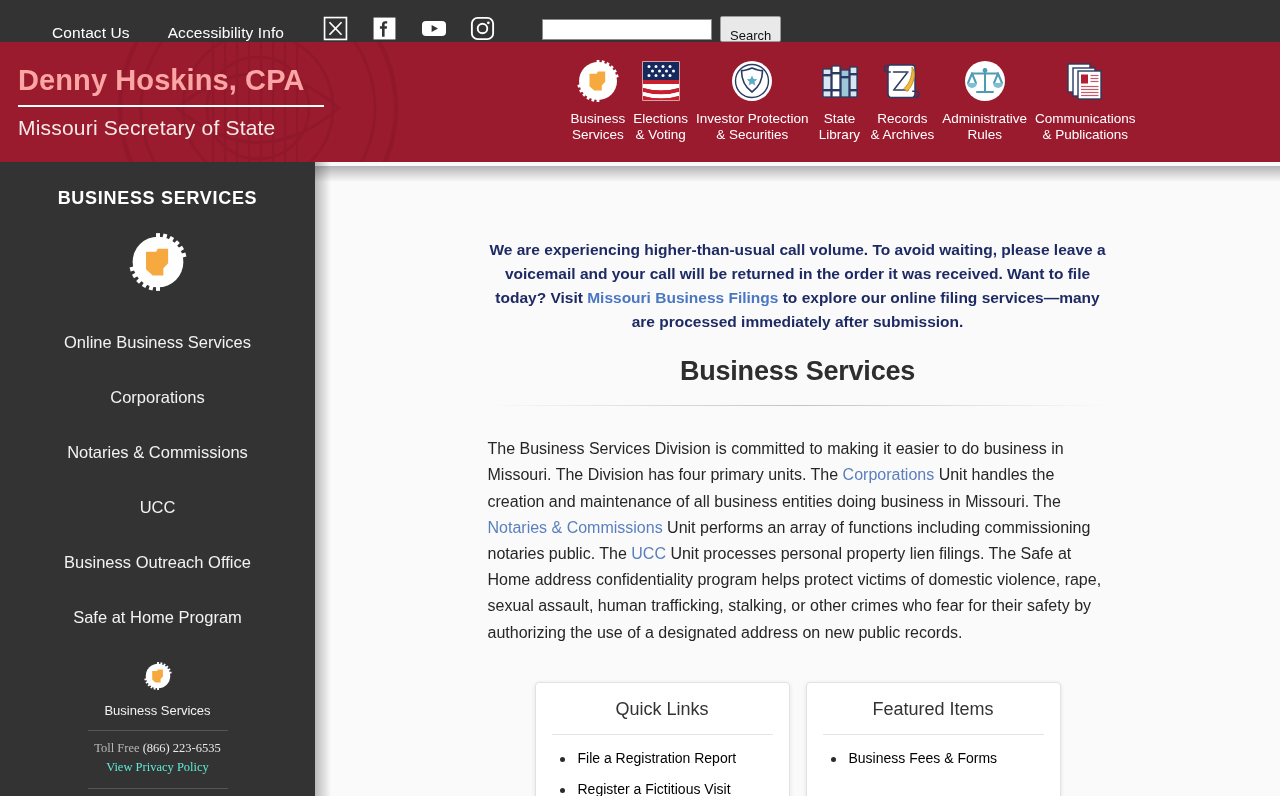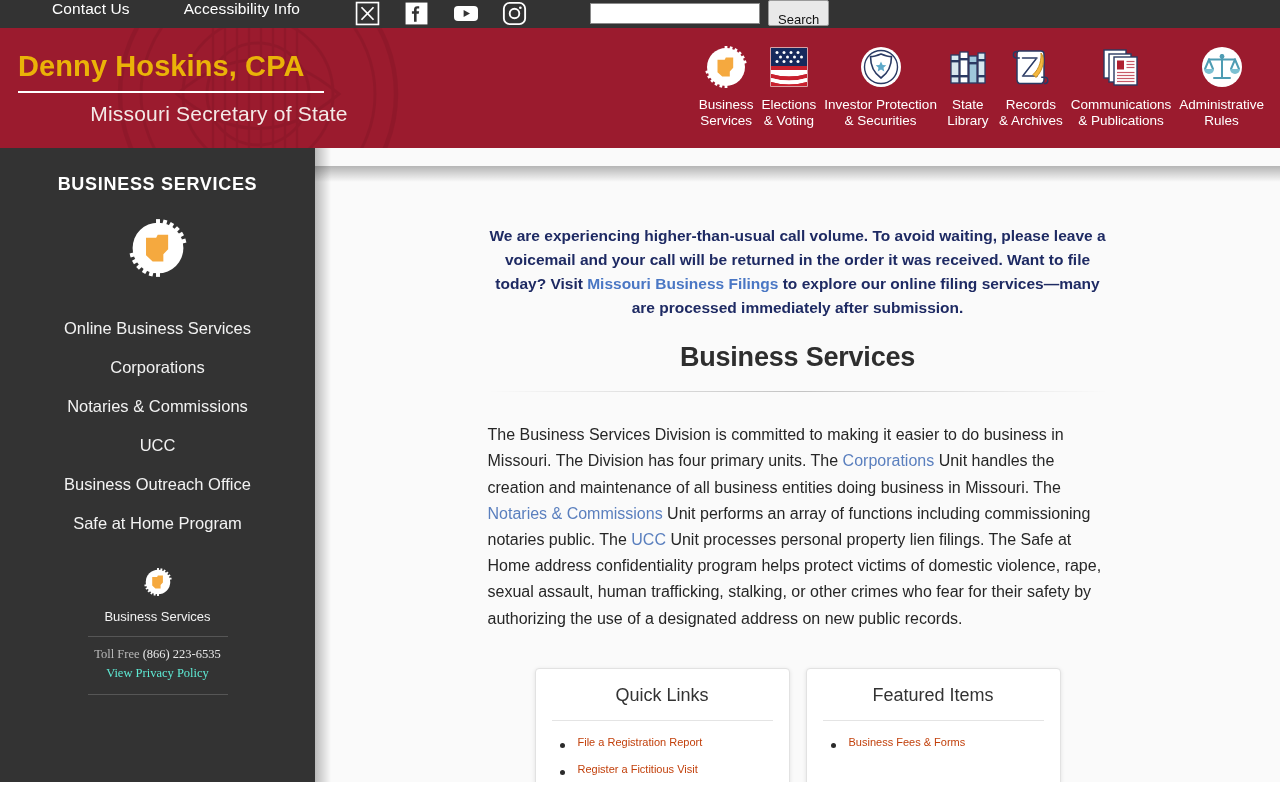--- a/index.html
+++ b/index.html
@@ -18,26 +18,26 @@
 
   .page {
     position: relative;
     width: 1280px;
     height: 800px;
     overflow: hidden;
   }
 
   
   .utility-bar {
-    height: 28px;
+    height: 42px;
     background: #333333;
     display: flex;
-    align-items: flex-start;
+    align-items: flex-end;
     padding-left: 52px;
-    gap: 16px;
+    gap: 0;
   }
 
   .utility-link {
     color: #ffffff;
     font-size: 15.5px;
     text-decoration: none;
     letter-spacing: .1px;
     white-space: nowrap;
     cursor: pointer;
   }
@@ -114,51 +114,50 @@
   }
 
   .brand {
     position: relative;
     z-index: 2;
     width: 420px;
     padding-left: 18px;
   }
 
   .brand-name {
-    color: #eab308;
+    color: #fca5a5;
     font-size: 29px;
     font-weight: bold;
     letter-spacing: .1px;
     line-height: 1.1;
     padding-bottom: 6px;
   }
 
   .brand-rule {
     width: 306px;
     height: 2px;
     background: #ffffff;
     margin: 2px 0 9px 0;
   }
 
   .brand-sub {
     color: #f4eae7;
     font-size: 21px;
     font-weight: 300;
     letter-spacing: .2px;
     line-height: 1.1;
-    text-align: center;
   }
 
   .nav {
     position: relative;
     z-index: 2;
     flex: 1;
     display: flex;
     align-items: flex-start;
-    justify-content: flex-end;
+    justify-content: center;
     padding: 0 12px 0 18px;
     height: 100%;
     padding-top: 16px;
   }
 
   .nav-item {
     display: flex;
     flex-direction: column;
     align-items: center;
     text-decoration: none;
@@ -238,21 +237,21 @@
   .sidebar-seal {
     display: flex;
     justify-content: center;
     margin-bottom: 30px;
   }
 
   .sidebar-menu {
     display: flex;
     flex-direction: column;
     align-items: center;
-    gap: 0;
+    gap: 16px;
   }
 
   .sidebar-link {
     color: #f2f2f2;
     font-size: 16.5px;
     text-decoration: none;
     text-align: center;
     padding: 10px 6px;
     display: block;
     cursor: pointer;
@@ -381,23 +380,23 @@
   }
 
   .card-list {
     list-style: none;
     padding: 14px 18px 18px 22px;
     margin: 0;
   }
 
   .card-list li {
     position: relative;
-    font-size: 11px;
+    font-size: 14px;
     line-height: 1.42;
-    color: #c2410c;
+    color: #000000;
     padding-left: 20px;
     margin-bottom: 11px;
     font-weight: 300;
     cursor: pointer;
   }
 
   .card-list li::before {
     content: "";
     position: absolute;
     left: 2px;
@@ -582,60 +581,60 @@
             </g>
             <path d="M31 8 c4.5 5 2.5 17 -5 24.5 l-3 -3 C30 23.5 31.5 13.5 31 8z" fill="#f5b83f" stroke="#c98f20" stroke-width="1"></path>
           </svg>
         </span>
         <span class="nav-label">Records
 &amp; Archives</span>
       </a>
 
       <a class="nav-item">
         <span class="nav-icon">
+          <svg width="44" height="44" viewBox="0 0 44 44" aria-hidden="true">
+            <circle cx="22" cy="22" r="20" fill="#ffffff"></circle>
+            <g stroke="#4e9cb3" stroke-width="2" fill="none" stroke-linecap="round">
+              <line x1="22" y1="10" x2="22" y2="33"></line>
+              <line x1="9" y1="14.5" x2="35" y2="14.5"></line>
+              <line x1="14" y1="33" x2="30" y2="33"></line>
+              <line x1="9" y1="14.5" x2="5" y2="24"></line>
+              <line x1="9" y1="14.5" x2="13" y2="24"></line>
+              <line x1="35" y1="14.5" x2="31" y2="24"></line>
+              <line x1="35" y1="14.5" x2="39" y2="24"></line>
+            </g>
+            <path d="M4 24 h10 a5 5 0 0 1 -10 0z" fill="#7cc0d2"></path>
+            <path d="M30 24 h10 a5 5 0 0 1 -10 0z" fill="#7cc0d2"></path>
+            <circle cx="22" cy="11.5" r="2.4" fill="#4e9cb3"></circle>
+          </svg>
+        </span>
+        <span class="nav-label">Administrative
+Rules</span>
+      </a>
+
+      <a class="nav-item">
+        <span class="nav-icon">
           <svg width="42" height="42" viewBox="0 0 42 42" aria-hidden="true">
             <rect x="4" y="4" width="22" height="28" fill="#ffffff" stroke="#2a3a63" stroke-width="1.4"></rect>
             <rect x="9" y="8" width="22" height="28" fill="#ffffff" stroke="#2a3a63" stroke-width="1.4"></rect>
             <rect x="14" y="11" width="23" height="28" fill="#ffffff" stroke="#2a3a63" stroke-width="1.4"></rect>
             <rect x="17" y="14.5" width="7" height="9" fill="#b02030"></rect>
             <g stroke="#c75a68" stroke-width="1.2">
               <line x1="26.5" y1="15.5" x2="34.5" y2="15.5"></line>
               <line x1="26.5" y1="18.5" x2="34.5" y2="18.5"></line>
               <line x1="26.5" y1="21.5" x2="34.5" y2="21.5"></line>
               <line x1="17" y1="26.5" x2="34.5" y2="26.5"></line>
               <line x1="17" y1="29.5" x2="34.5" y2="29.5"></line>
               <line x1="17" y1="32.5" x2="34.5" y2="32.5"></line>
               <line x1="17" y1="35.5" x2="34.5" y2="35.5"></line>
             </g>
           </svg>
         </span>
         <span class="nav-label">Communications
 &amp; Publications</span>
-      </a>
-
-      <a class="nav-item">
-        <span class="nav-icon">
-          <svg width="44" height="44" viewBox="0 0 44 44" aria-hidden="true">
-            <circle cx="22" cy="22" r="20" fill="#ffffff"></circle>
-            <g stroke="#4e9cb3" stroke-width="2" fill="none" stroke-linecap="round">
-              <line x1="22" y1="10" x2="22" y2="33"></line>
-              <line x1="9" y1="14.5" x2="35" y2="14.5"></line>
-              <line x1="14" y1="33" x2="30" y2="33"></line>
-              <line x1="9" y1="14.5" x2="5" y2="24"></line>
-              <line x1="9" y1="14.5" x2="13" y2="24"></line>
-              <line x1="35" y1="14.5" x2="31" y2="24"></line>
-              <line x1="35" y1="14.5" x2="39" y2="24"></line>
-            </g>
-            <path d="M4 24 h10 a5 5 0 0 1 -10 0z" fill="#7cc0d2"></path>
-            <path d="M30 24 h10 a5 5 0 0 1 -10 0z" fill="#7cc0d2"></path>
-            <circle cx="22" cy="11.5" r="2.4" fill="#4e9cb3"></circle>
-          </svg>
-        </span>
-        <span class="nav-label">Administrative
-Rules</span>
       </a>
 
     </div>
   </div>
 
   <div class="header-shadow"></div>
 
   <div class="body-wrap">
 
     <div class="sidebar">

